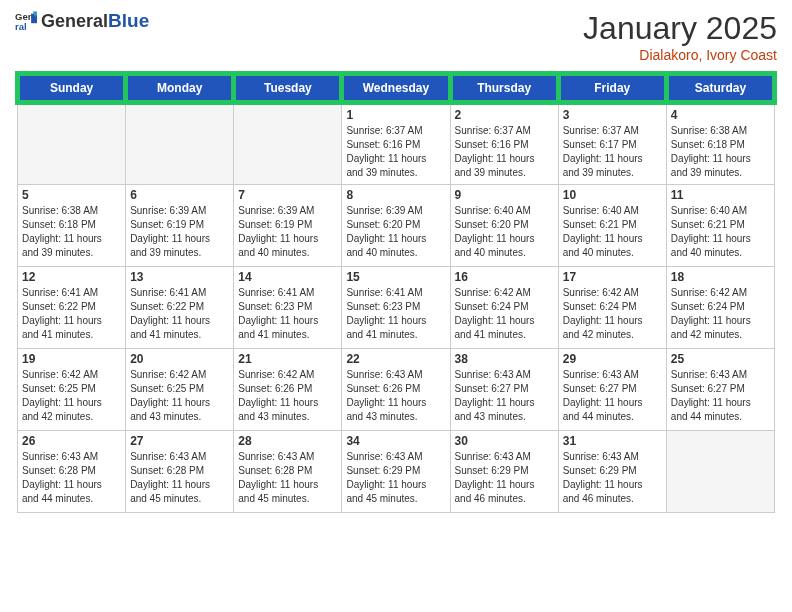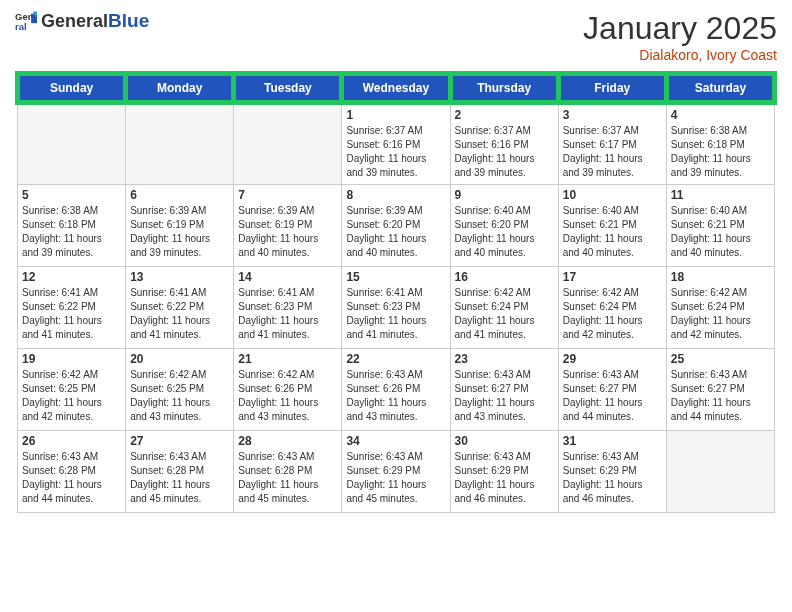--- a/index.html
+++ b/index.html
@@ -266,21 +266,21 @@
 Sunset: 6:26 PM
 Daylight: 11 hours and 43 minutes.</div>
           </td>
           <td>
             <div class="day-number">22</div>
             <div class="day-info">Sunrise: 6:43 AM
 Sunset: 6:26 PM
 Daylight: 11 hours and 43 minutes.</div>
           </td>
           <td>
-            <div class="day-number">23</div>
+            <div class="day-number">38</div>
             <div class="day-info">Sunrise: 6:43 AM
 Sunset: 6:27 PM
 Daylight: 11 hours and 43 minutes.</div>
           </td>
           <td>
             <div class="day-number">29</div>
             <div class="day-info">Sunrise: 6:43 AM
 Sunset: 6:27 PM
 Daylight: 11 hours and 44 minutes.</div>
           </td>

